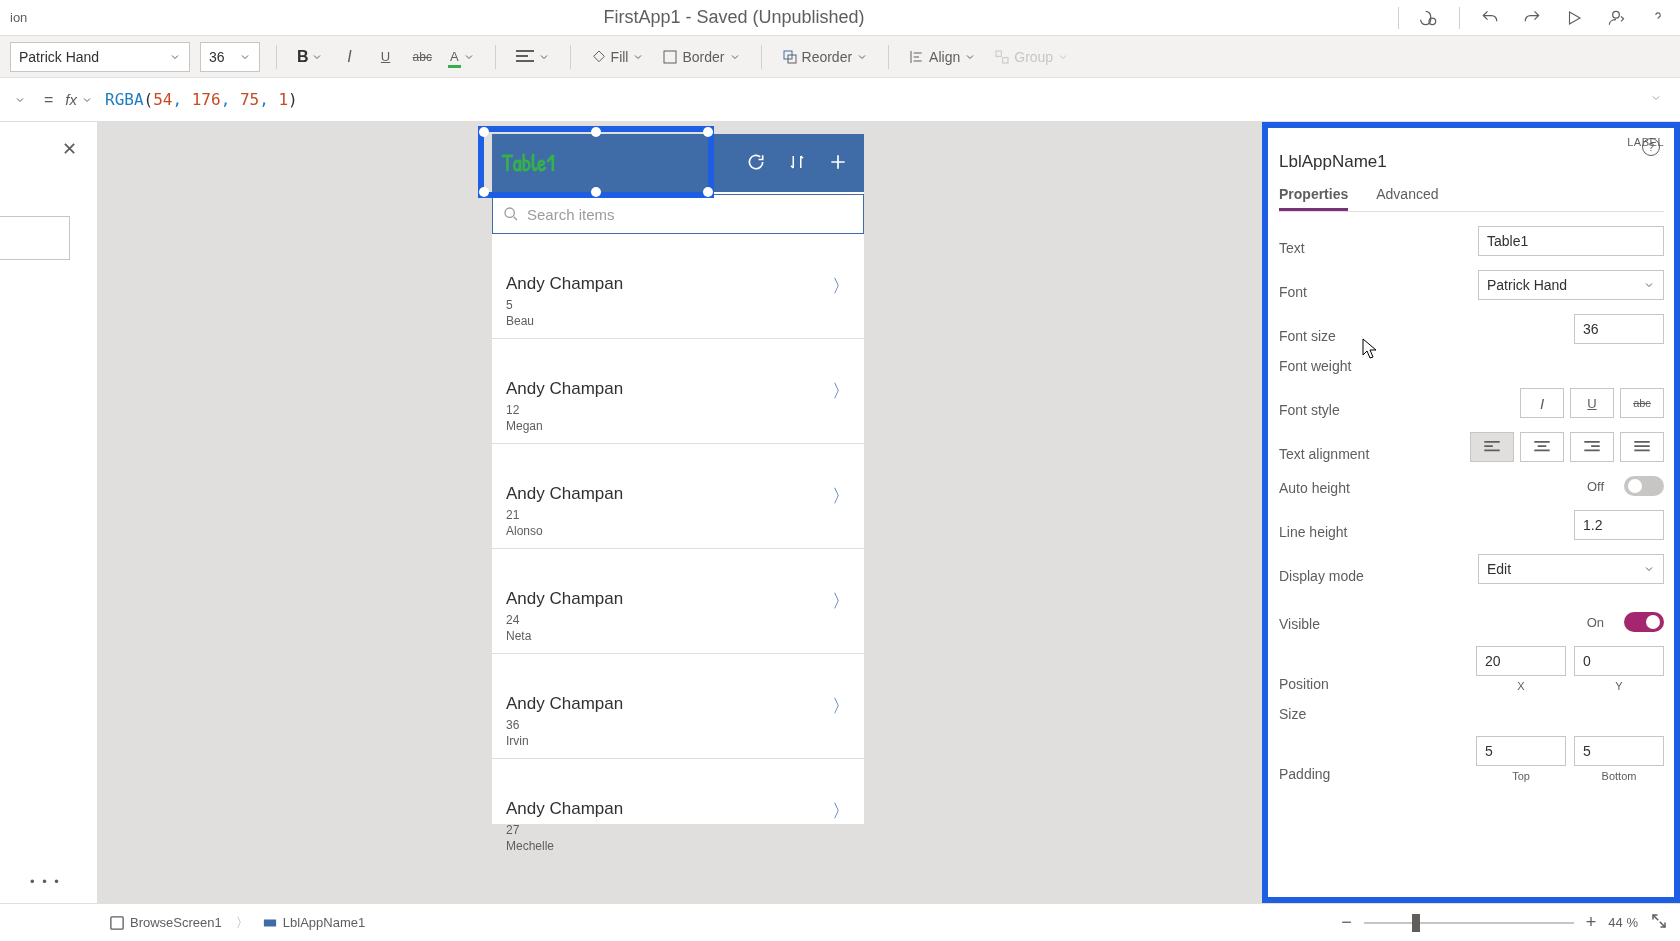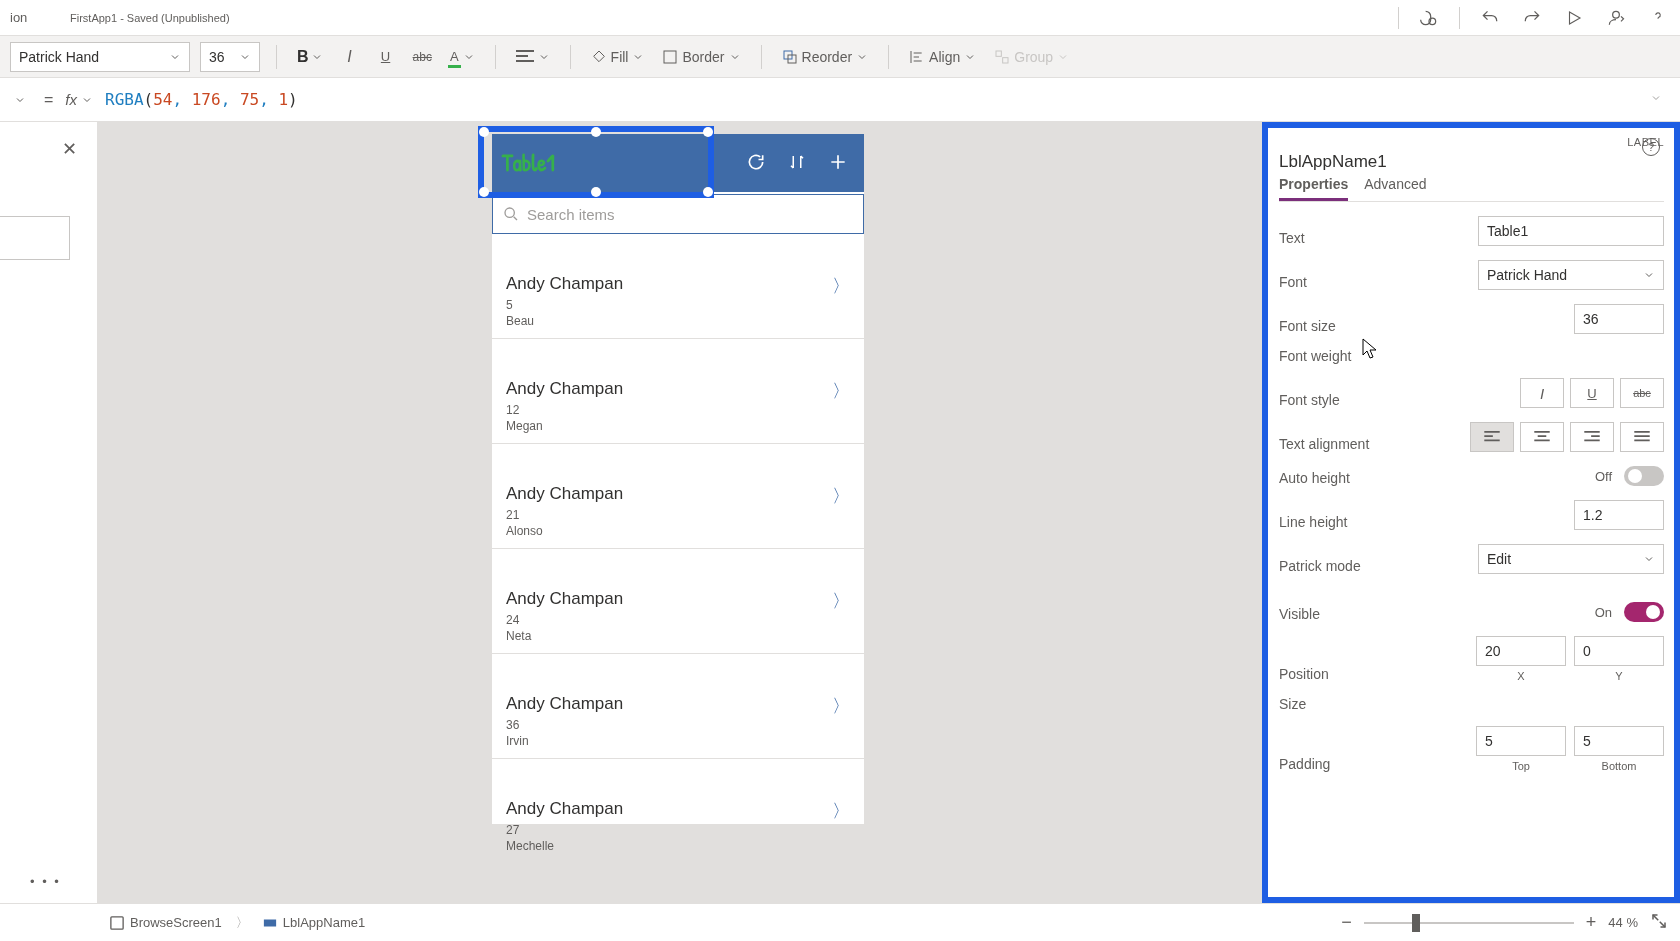--- a/index.html
+++ b/index.html
@@ -15,21 +15,21 @@
 }
 .titlebar {
   height: 36px;
   background: #fff;
   border-bottom: 1px solid #e1dfdd;
   display: flex;
   align-items: center;
   padding: 0 10px;
 }
 .titlebar .title-left { width: 60px; color: #605e5c; }
-.titlebar .title-center { flex: 1; text-align: left; color: #605e5c; font-size: 11px; }
+.titlebar .title-center { flex: 1; text-align: center; color: #605e5c; font-size: 18px; }
 .titlebar .title-right { display: flex; gap: 18px; align-items: center; }
 .titlebar .sep { width: 1px; height: 22px; background: #d2d0ce; }
 .icon-btn { width: 24px; height: 24px; display:flex;align-items:center;justify-content:center;cursor:pointer; color:#605e5c;}
 .icon-btn svg { stroke: currentColor; fill: none; stroke-width: 1.5; }
 
 .ribbon {
   height: 42px;
   background: #f3f2f1;
   border-bottom: 1px solid #e1dfdd;
   display: flex;
@@ -127,37 +127,37 @@
   background: #fff;
   border-left: 1px solid #e1dfdd;
   position: relative;
   padding: 14px 16px;
   outline: 6px solid #1e5ee3;
   outline-offset: -6px;
 }
 .props-pane .type { font-size:11px; color:#605e5c; letter-spacing: .5px; text-align: right;}
 .props-pane .name { font-size:17px; color:#323130; margin-top:4px;}
 .props-pane .help { position:absolute; top:16px; right:20px; width:18px;height:18px;border:1.5px solid #605e5c;border-radius:50%;display:flex;align-items:center;justify-content:center;font-size:11px;color:#605e5c;}
-.tabs { display:flex; gap:16px; margin-top:4px; border-bottom:1px solid #e1dfdd;}
+.tabs { display:flex; gap:28px; margin-top:14px; border-bottom:1px solid #e1dfdd;}
 .tab { font-size:14px; padding-bottom:6px; color:#605e5c;}
 .tab.active { color:#605e5c; font-weight:600; border-bottom:3px solid #7b2f7b; }
 .prop-row { display:flex; align-items:flex-end; margin-top:14px; }
 .prop-row .lbl { flex:0 0 170px; font-size:14px; color:#605e5c;}
 .prop-row .ctrl { flex:1; display:flex; justify-content:flex-end; gap:8px; align-items:center;}
 .txt-input { width: 186px; height:30px; border:1px solid #c8c6c4; padding:0 8px; font-size:14px; display:flex;align-items:center;justify-content:space-between;}
 .txt-input.num { width: 90px; }
 .btn-group { display:flex; gap:6px;}
 .sq-btn { width:44px;height:30px;border:1px solid #c8c6c4;background:#fff;display:flex;align-items:center;justify-content:center;color:#605e5c;}
 .sq-btn.italic { font-style:italic; font-size:15px;}
 .sq-btn.active { background:#e1dfdd; border-color:#c8c6c4;}
 .toggle { width:40px;height:20px;background:#c8c6c4;border-radius:10px;position:relative;}
 .toggle .dot { width:14px;height:14px;background:#fff;border-radius:50%;position:absolute;top:3px;left:4px;}
 .toggle.on { background:#a4266e;}
 .toggle.on .dot { left:auto; right:4px;}
-.toggle-lbl { font-size:13px; color:#605e5c; margin-right:4px;}
+.toggle-lbl { font-size:13px; color:#605e5c; margin-right:12px;}
 .two-fields { display:flex; gap:8px;}
 .sublbl { text-align:center; font-size:11px; color:#605e5c; margin-top:4px;}
 .pair-wrap { display:flex; flex-direction:column;}
 
 .statusbar {
   height: 38px;
   border-top: 1px solid #e1dfdd;
   background:#fff;
   display:flex;
   align-items:center;
@@ -512,21 +512,21 @@
         <div class="lbl">Line height</div>
       <div class="ctrl">
           <div class="txt-input num">
             <span>1.2</span>
           </div>
         </div>
       </div>
 
 
     <div class="prop-row">
-        <div class="lbl">Patrick mode</div>
+        <div class="lbl">Display mode</div>
       <div class="ctrl">
           <div class="txt-input">
             <span>Edit</span>
             <svg class="chev-down" viewBox="0 0 24 24">
               <path d="M6 9l6 6 6-6" fill="none" stroke="#605e5c" stroke-width="2"></path>
             </svg>
           </div>
         </div>
       </div>
 

